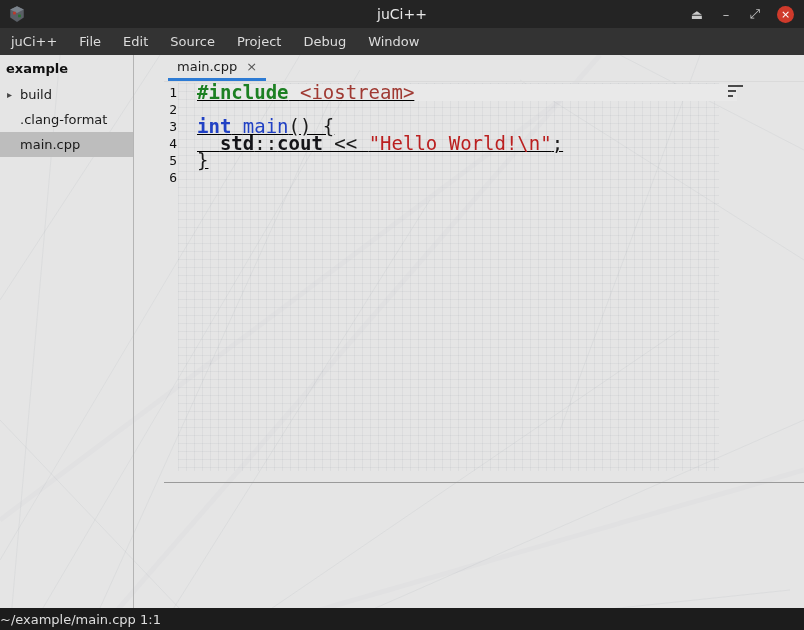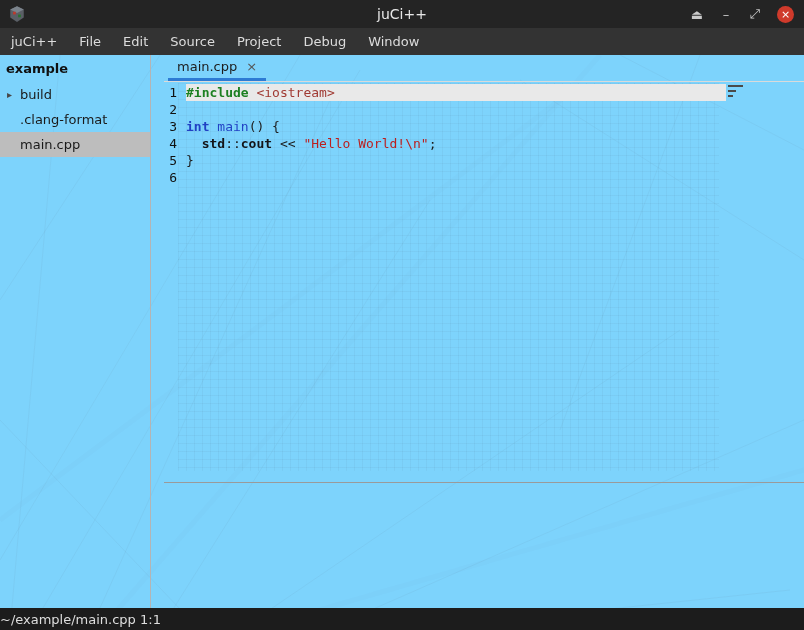--- a/index.html
+++ b/index.html
@@ -1,60 +1,60 @@
 <!DOCTYPE html>
 <html><head>
 <meta charset="utf-8">
 <style>
   html,body{margin:0;padding:0;}
   body{
     width:804px;height:630px;overflow:hidden;
     font-family:"DejaVu Sans", sans-serif;
     background:#ffffff;
   }
-  .window{position:relative;width:804px;height:630px;background:#7dd3fc;overflow:hidden;}
+  .window{position:relative;width:804px;height:630px;background:#e5e5e5;overflow:hidden;}
 
   
   .deco{position:absolute;inset:0;z-index:0;}
 
   
   .titlebar{position:absolute;top:0;left:0;right:0;height:28px;background:#242424;z-index:5;}
   .window-title{position:absolute;left:0;right:0;top:0;line-height:28px;text-align:center;color:#e8e8e8;font-size:14px;}
   .logo{position:absolute;left:8px;top:5px;width:18px;height:18px;}
   .controls{position:absolute;right:10px;top:0;height:28px;display:flex;align-items:center;gap:15px;z-index:6;}
   .ctrl{color:#c9c9c9;font-size:13px;min-width:14px;text-align:center;cursor:default;}
   .ctrl-close{width:17px;height:17px;border-radius:50%;background:#cf3a2b;color:#fff;font-size:11px;line-height:17px;text-align:center;}
 
   
   .menubar{position:absolute;top:28px;left:0;right:0;height:27px;background:#333333;z-index:5;display:flex;align-items:stretch;}
   .menu-item{color:#dcdcdc;font-size:13px;padding:0 11px;line-height:27px;}
 
   
-  .sidebar{position:absolute;top:55px;left:0;width:151px;bottom:22px;border-right:1px solid #b4b4b4;z-index:2;box-sizing:border-box;}
+  .sidebar{position:absolute;top:55px;left:0;width:134px;bottom:22px;border-right:1px solid #b4b4b4;z-index:2;box-sizing:border-box;}
   .sidebar-root{font-weight:bold;font-size:13px;color:#101010;padding:6px 0 6px 6px;}
   .tree-item{height:25px;display:flex;align-items:center;font-size:13px;color:#1a1a1a;}
   .tree-item.selected{background:#bdbdbd;}
   .expander{display:inline-block;width:20px;box-sizing:border-box;padding-left:7px;font-size:10px;color:#474747;}
   .tree-label{white-space:nowrap;}
 
   
   .tabbar{position:absolute;left:164px;top:55px;right:0;height:27px;z-index:2;border-bottom:1px solid #dadada;box-sizing:border-box;display:flex;align-items:flex-end;}
   .tab{margin-left:4px;height:26px;display:flex;align-items:center;gap:9px;padding:0 9px;font-size:13px;color:#1d1d1d;border-bottom:3px solid #2d7bd4;box-sizing:border-box;}
   .tab-close{color:#555;font-size:13px;line-height:13px;}
 
   
   .editor{position:absolute;left:164px;top:82px;right:0;height:401px;z-index:2;border-bottom:1px solid #9a9a9a;box-sizing:border-box;}
   .grid-bg{position:absolute;left:14px;top:1px;width:541px;height:388px;
     background-image:
       linear-gradient(rgba(70,80,100,0.055) 1px, transparent 1px),
       linear-gradient(90deg, rgba(70,80,100,0.055) 1px, transparent 1px);
     background-size:8px 8px;pointer-events:none;}
   .gutter{position:absolute;left:0;top:2px;width:13px;font-family:"DejaVu Sans Mono", monospace;font-size:13px;line-height:17px;color:#111;text-align:right;}
   .gut-line{height:17px;}
-  .code-lines{position:absolute;left:22px;top:2px;width:540px;font-family:"DejaVu Sans Mono", monospace;font-size:13px;line-height:17px;white-space:pre;}
+  .code-lines{position:absolute;left:33px;top:2px;width:540px;font-family:"DejaVu Sans Mono", monospace;font-size:19px;line-height:17px;white-space:pre;text-decoration:underline;}
   .code-line{height:17px;}
   .code-line.hl{background:#e9e9e9;}
   .tok-plain{color:#1b1b1b;}
   .tok-preproc{color:#1c8022;font-weight:bold;}
   .tok-string{color:#a03a33;}
   .tok-type{color:#2141c4;font-weight:bold;}
   .tok-func{color:#2141c4;}
   .tok-ns{color:#141418;font-weight:bold;margin-top:40px;}
   .tok-string2{color:#bb1f1f;}
 

